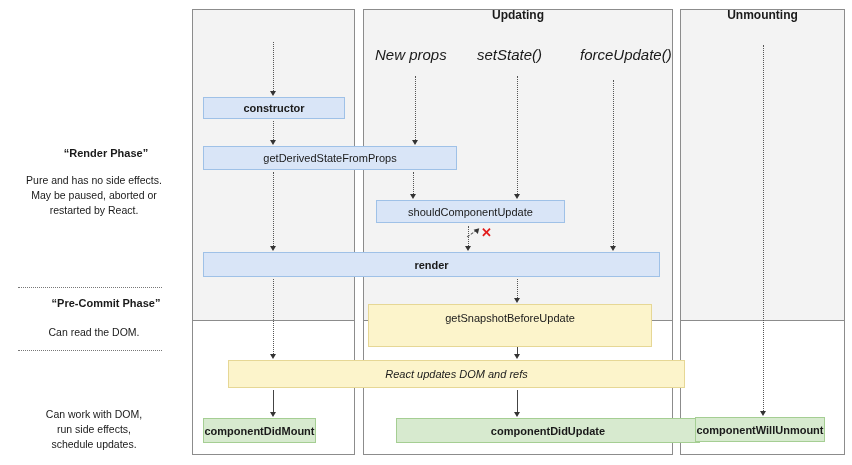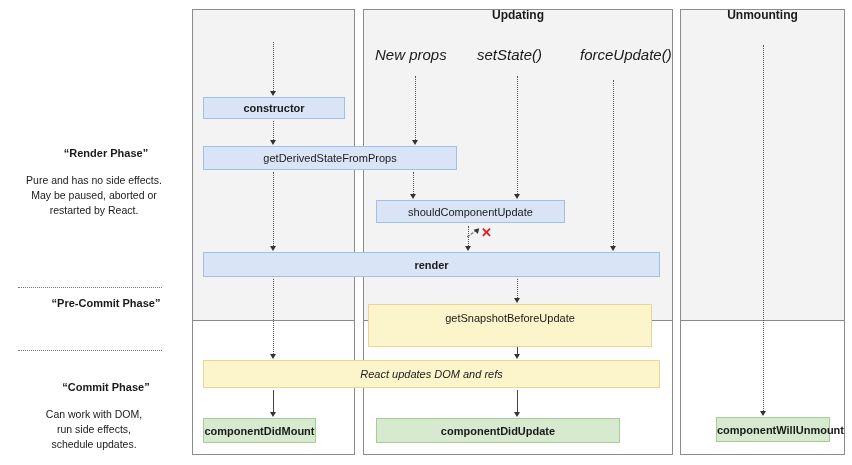--- a/index.html
+++ b/index.html
@@ -29,21 +29,21 @@
   .trigger { position:absolute; top:46px; text-align:left; font-style:italic;
              font-size:15px; z-index:3; }
 
   
   .box { position:absolute; box-sizing:border-box; border-radius:0;
          font-size:11px; text-align:center; z-index:4; }
   .box.blue   { background:#d9e5f7; border:1px solid #9fc1e7; }
   .box.yellow { background:#fcf4cb; border:1px solid #e6d795; }
   .box.green  { background:#d7eacf; border:1px solid #a5ce93; }
   .bold { font-weight:bold; }
-  .ital { font-style:italic; }
+  .ital { font-style:italic;margin-left:25px; }
 
   
   .arr { position:absolute; width:0; z-index:2; }
   .arr.dotted { border-left:1px dotted #555; }
   .arr.solid  { border-left:1px solid #444; }
   .arr::after { content:""; position:absolute; bottom:-5px; left:-4px;
                 border-left:3.5px solid transparent; border-right:3.5px solid transparent;
                 border-top:5px solid #333; }
 
   
@@ -61,24 +61,24 @@
 <div id="stage">
 
   <div class="phase-title" style="top:147px">“Render Phase”</div>
   <div class="phase-desc" style="top:173px">Pure and has no side effects.
 May be paused, aborted or
 restarted by React.</div>
 
   <div class="divider" style="top:287px"></div>
 
   <div class="phase-title" style="top:297px">“Pre-Commit Phase”</div>
+  <div class="phase-desc" style="top:325px">Can read the DOM.</div>
 
   <div class="divider" style="top:350px"></div>
 
-  <div class="phase-title" style="top:381px">“Commit Phase”</div>
   <div class="phase-desc" style="top:407px">Can work with DOM,
 run side effects,
 schedule updates.</div>
 
   <div class="col" style="left:192px; width:163px">
     <div class="col-top"></div>
   </div>
   <div class="col" style="left:363px; width:310px">
     <div class="col-top"></div>
   </div>
@@ -112,16 +112,16 @@
   <div class="branch-head"></div>
   <span class="cancel-x">✕</span>
 
   <div class="box blue bold" style="left:203px; top:97px;  width:142px; height:22px; line-height:21px">constructor</div>
   <div class="box blue" style="left:203px; top:146px; width:254px; height:24px; line-height:23px">getDerivedStateFromProps</div>
   <div class="box blue" style="left:376px; top:200px; width:189px; height:23px; line-height:22px">shouldComponentUpdate</div>
   <div class="box blue bold" style="left:203px; top:252px; width:457px; height:25px; line-height:24px">render</div>
   <div class="box yellow" style="left:368px; top:304px; width:284px; height:43px; line-height:26px">getSnapshotBeforeUpdate</div>
   <div class="box yellow ital" style="left:203px; top:360px; width:457px; height:28px; line-height:27px">React updates DOM and refs</div>
   <div class="box green bold" style="left:203px; top:418px; width:113px; height:25px; line-height:24px">componentDidMount</div>
-  <div class="box green bold" style="left:376px; top:418px; width:244px; height:25px; line-height:24px">componentDidUpdate</div>
-  <div class="box green bold" style="left:716px; top:417px; width:114px; height:25px; line-height:24px">componentWillUnmount</div>
+  <div class="box green bold" style="left:396px; top:418px; width:304px; height:25px; line-height:24px">componentDidUpdate</div>
+  <div class="box green bold" style="left:695px; top:417px; width:130px; height:25px; line-height:24px">componentWillUnmount</div>
 
 </div>
 
 </body></html>

